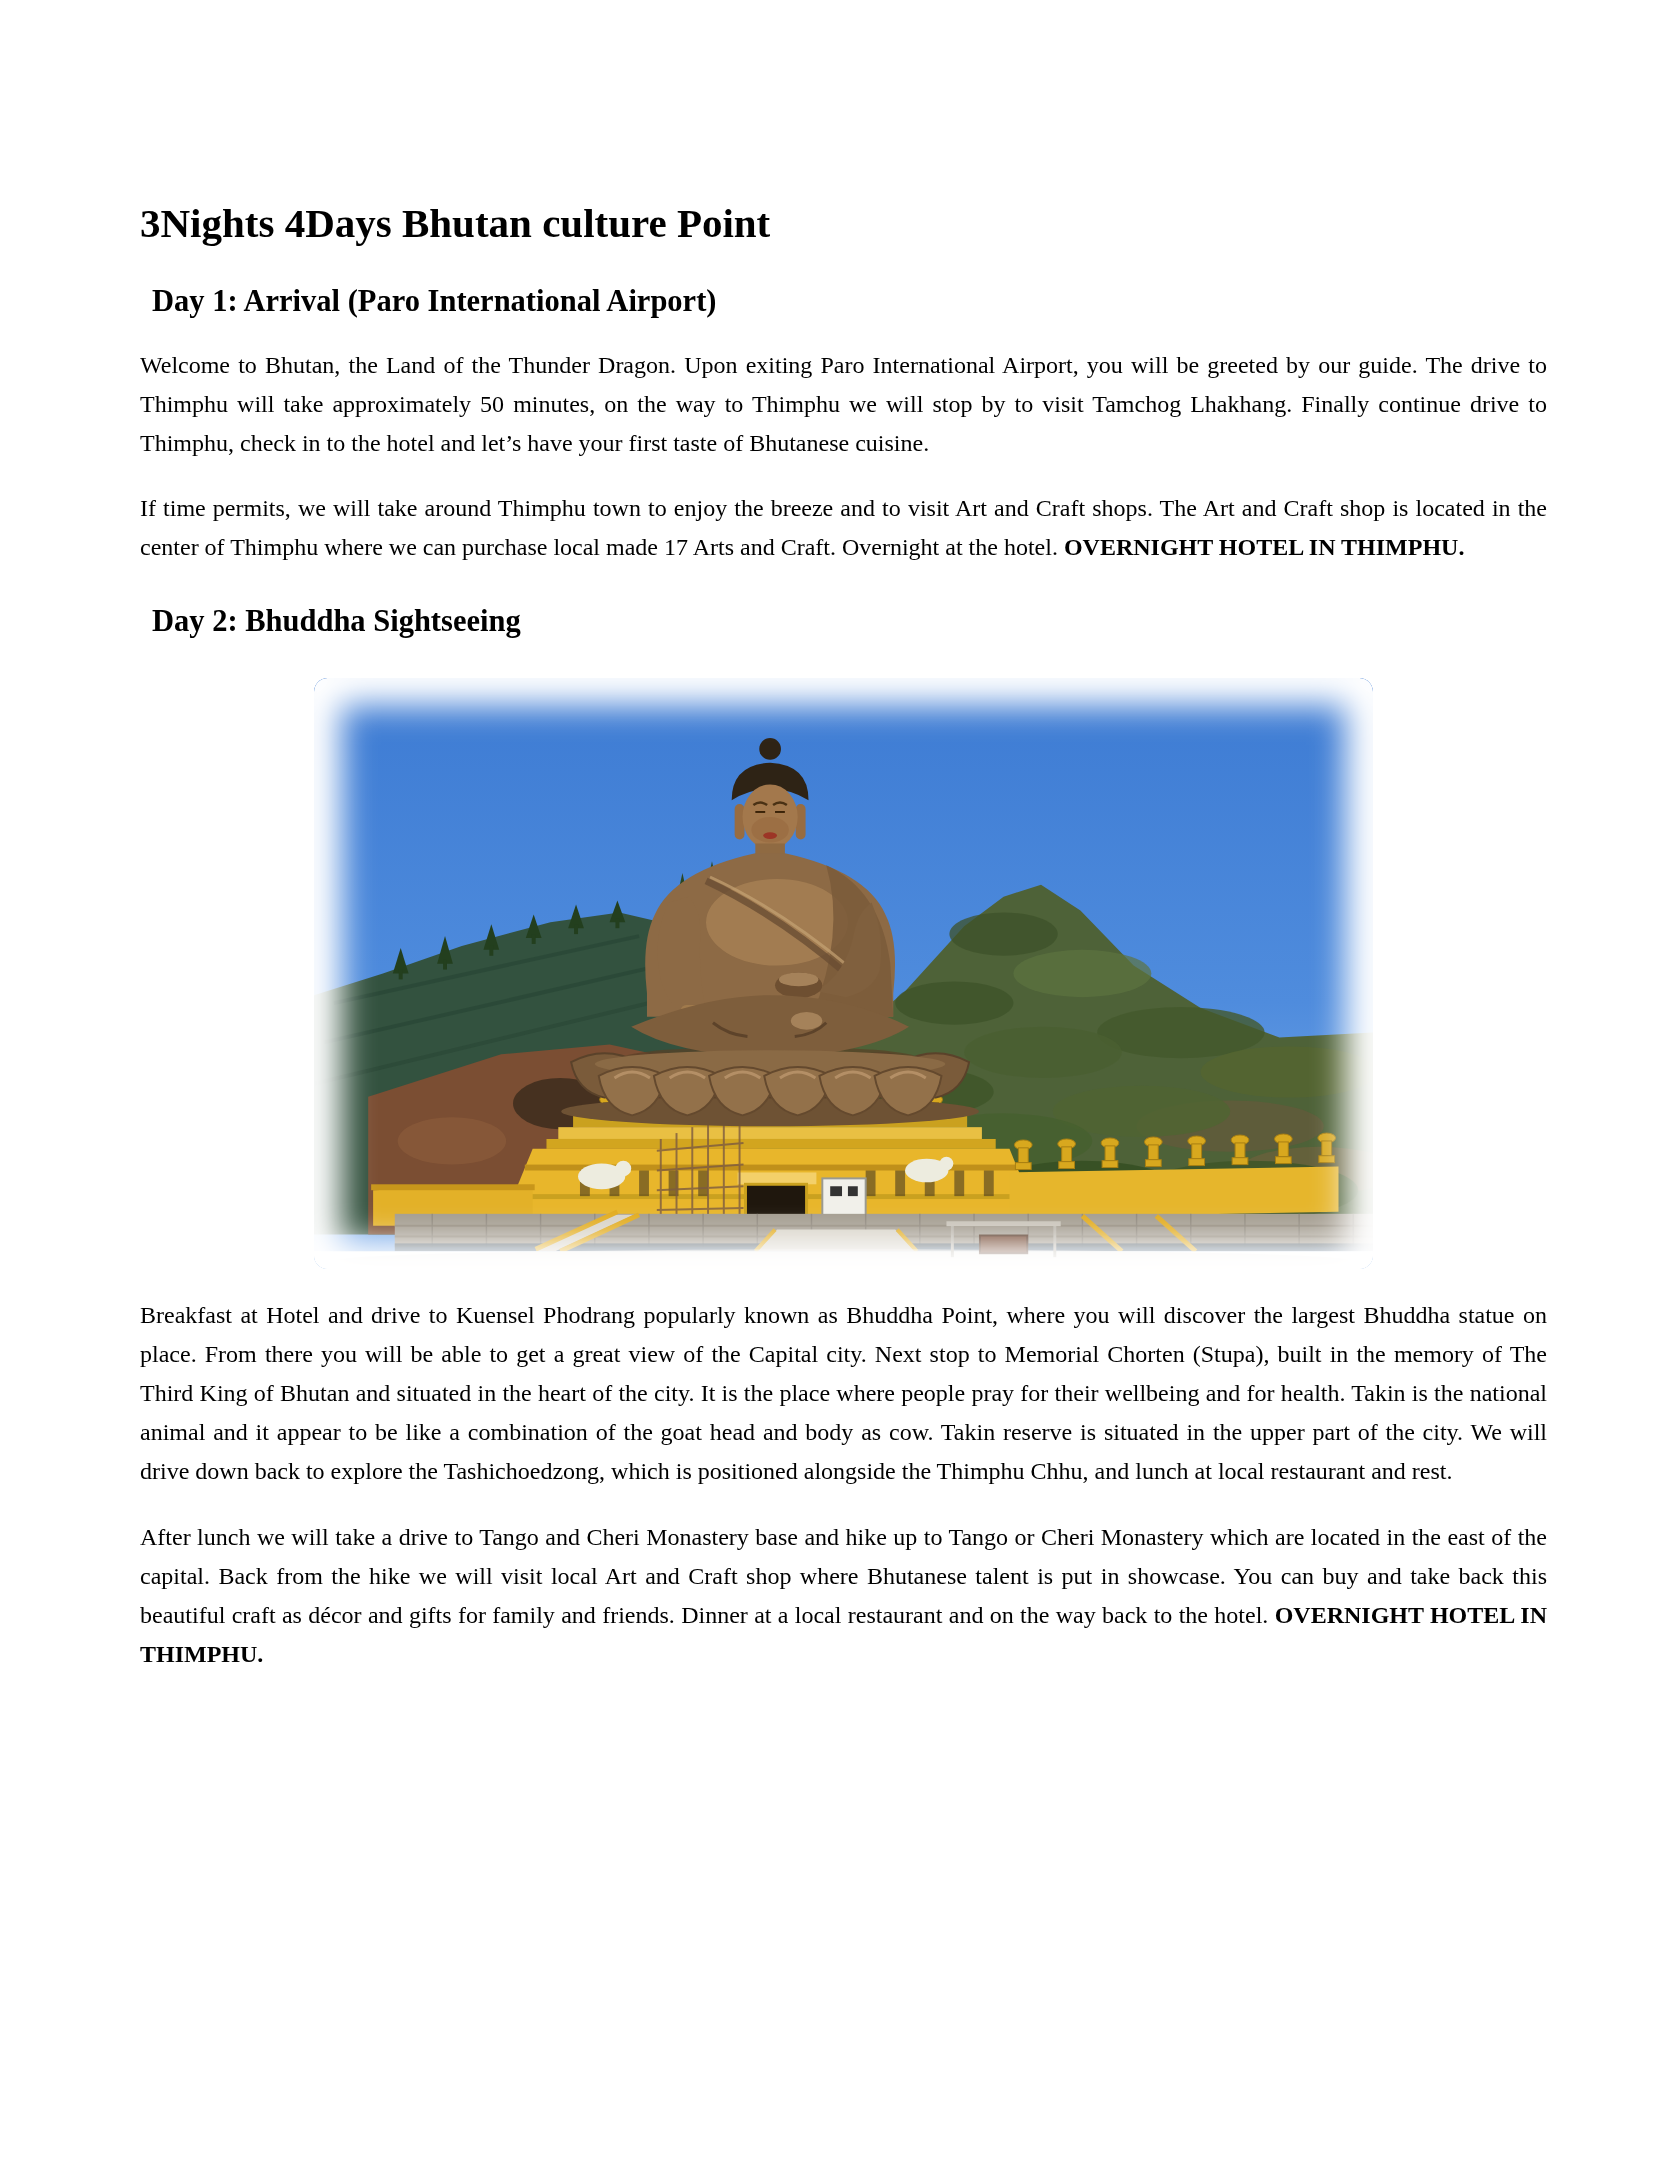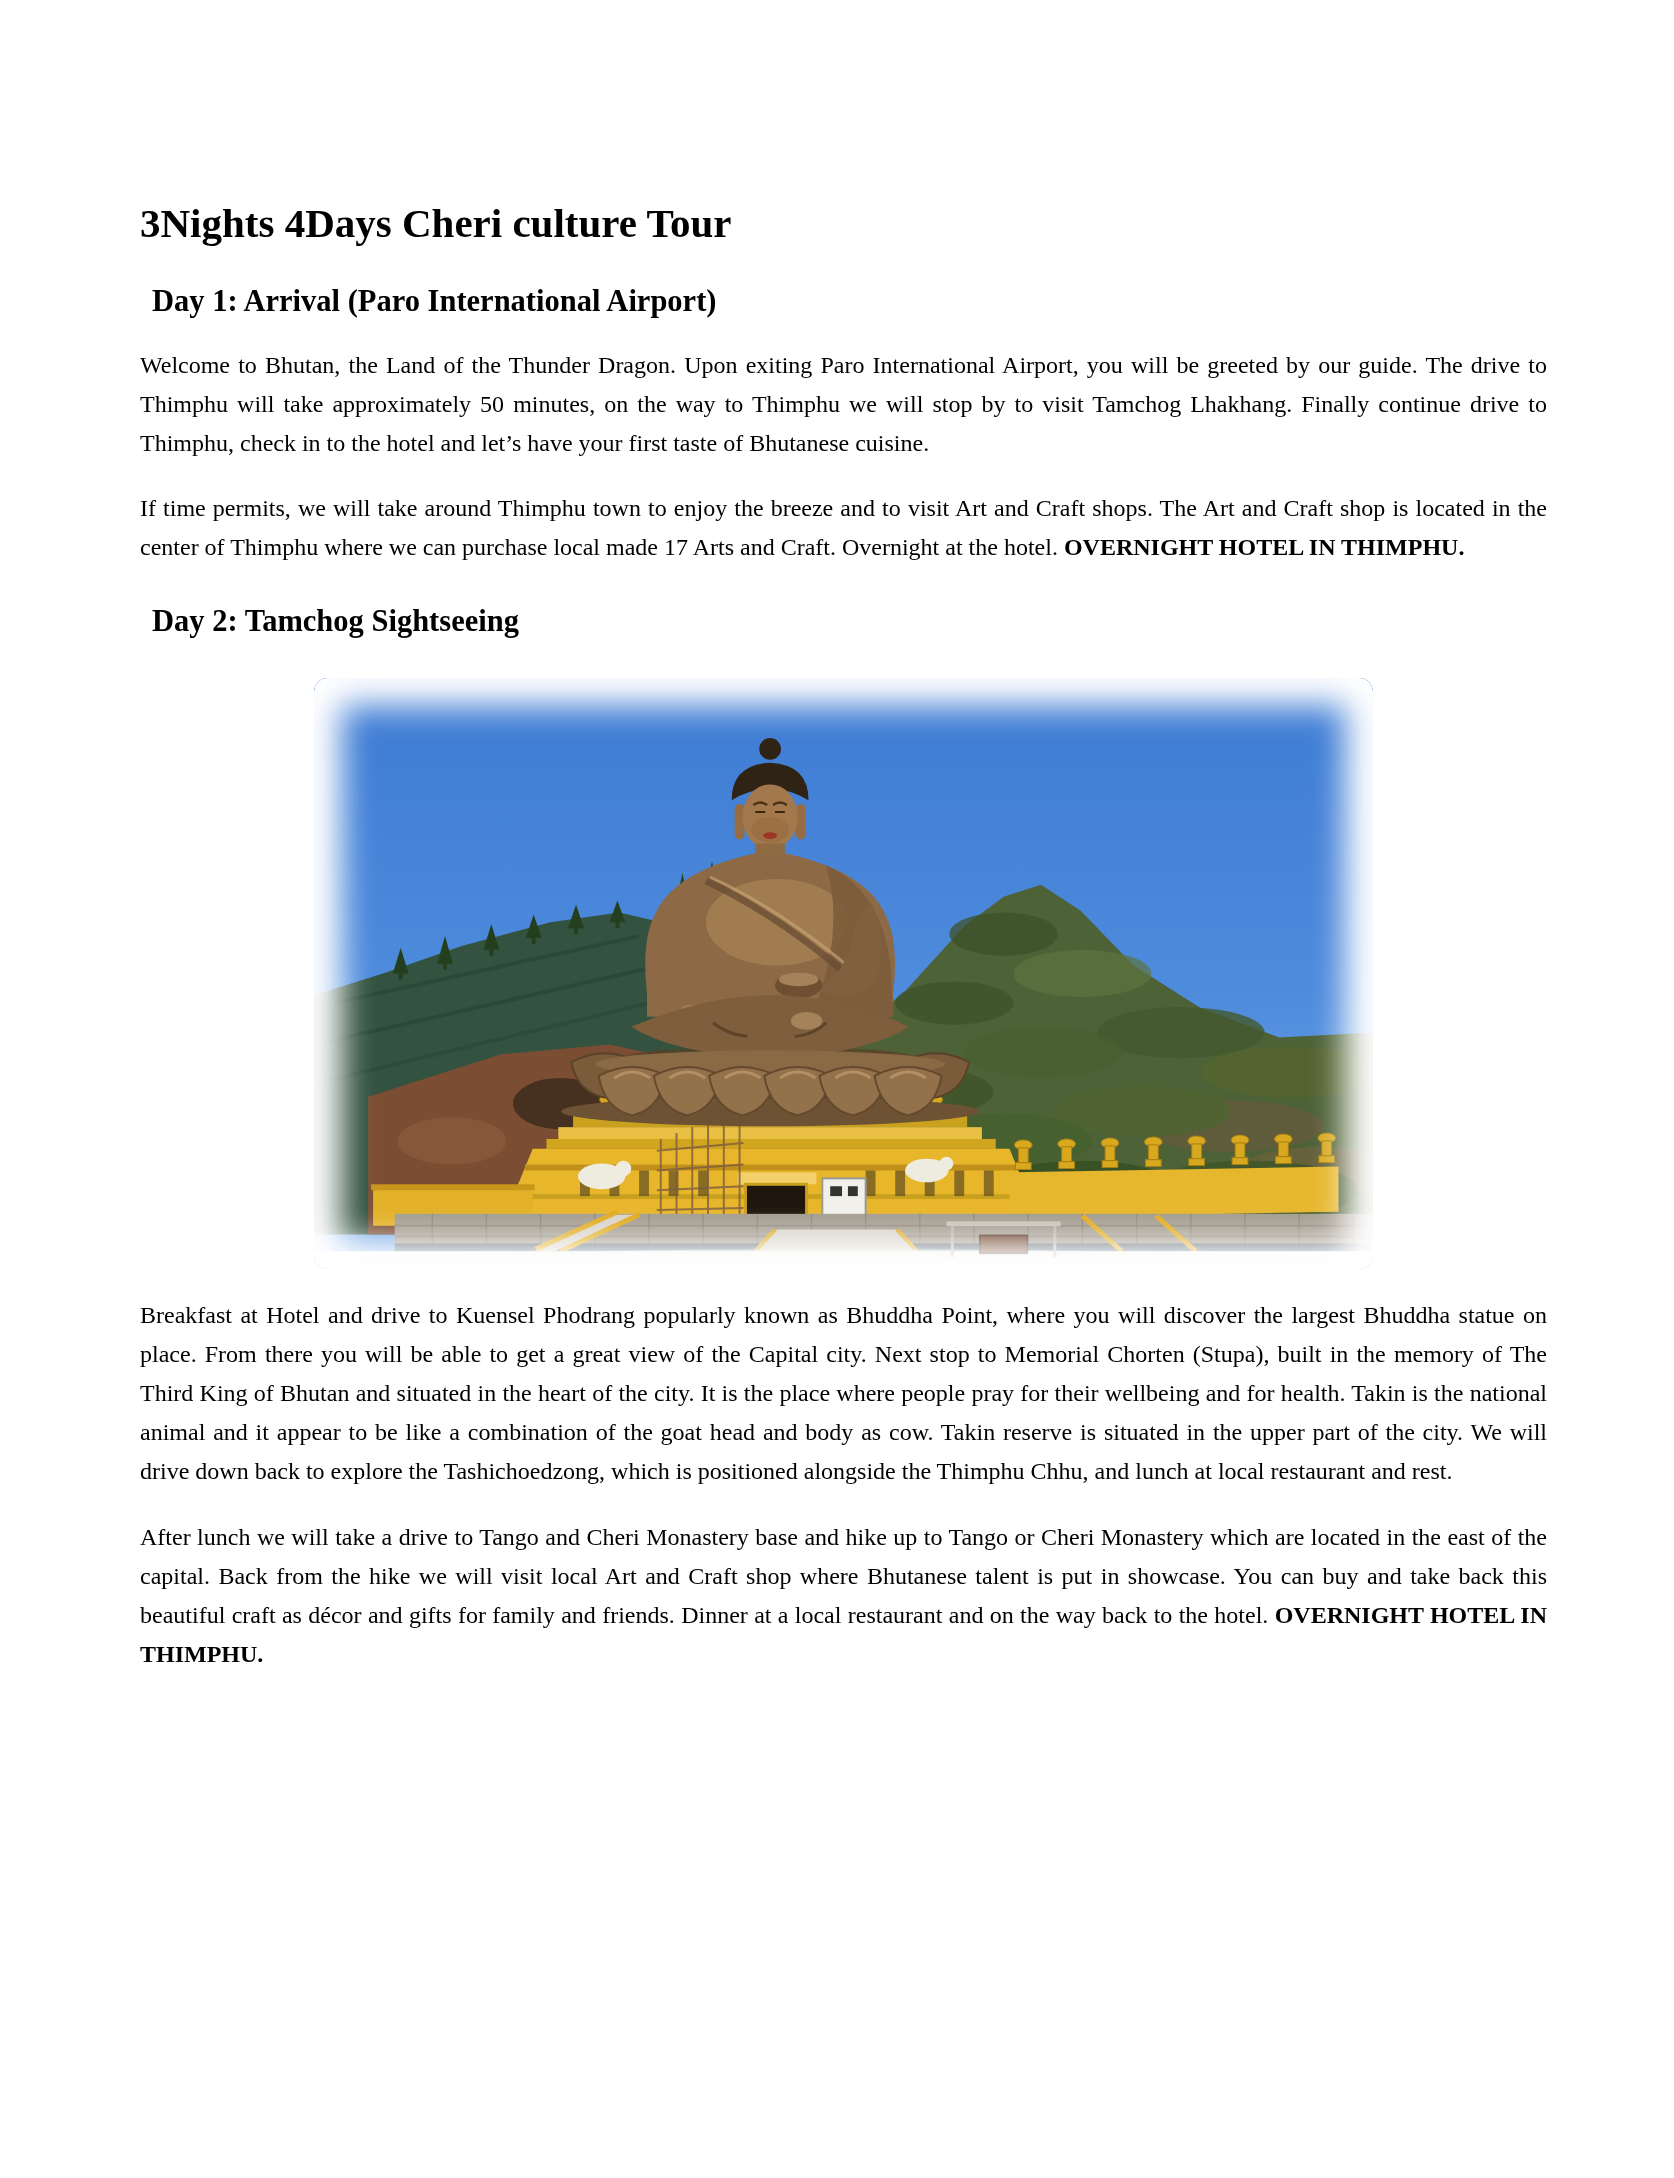--- a/index.html
+++ b/index.html
@@ -32,29 +32,29 @@
     position:absolute;inset:0;border-radius:13.8px;pointer-events:none;
     box-shadow:inset 0 0 33px 27.6px #ffffff;
   }
 </style>
 </head>
 <body>
 
 <div class="page">
   <div class="doc">
 
-    <h1>3Nights 4Days Cheri culture Tour</h1>
+    <h1>3Nights 4Days Bhutan culture Point</h1>
 
     <h2>Day 1: Arrival (Paro International Airport)</h2>
 
     <p>Welcome to Bhutan, the Land of the Thunder Dragon. Upon exiting Paro International Airport, you will be greeted by our guide. The drive to Thimphu will take approximately 50 minutes, on the way to Thimphu we will stop by to visit Tamchog Lhakhang. Finally continue drive to Thimphu, check in to the hotel and let’s have your first taste of Bhutanese cuisine.</p>
 
     <p><span>If time permits, we will take around Thimphu town to enjoy the breeze and to visit Art and Craft shops. The Art and Craft shop is located in the center of Thimphu where we can purchase local made 17 Arts and Craft. Overnight at the hotel. </span><strong>OVERNIGHT HOTEL IN THIMPHU.</strong></p>
 
-    <h2>Day 2: Tamchog Sightseeing</h2>
+    <h2>Day 2: Bhuddha Sightseeing</h2>
 
     <figure class="photo">
       <svg viewBox="0 0 1075 600" preserveAspectRatio="none">
         <defs>
           <linearGradient id="gSky" x1="0" y1="0" x2="0" y2="1">
             <stop offset="0" stop-color="#3d7bd3"></stop>
             <stop offset="0.55" stop-color="#4f8cdd"></stop>
             <stop offset="1" stop-color="#85b2ec"></stop>
           </linearGradient>
         </defs>

